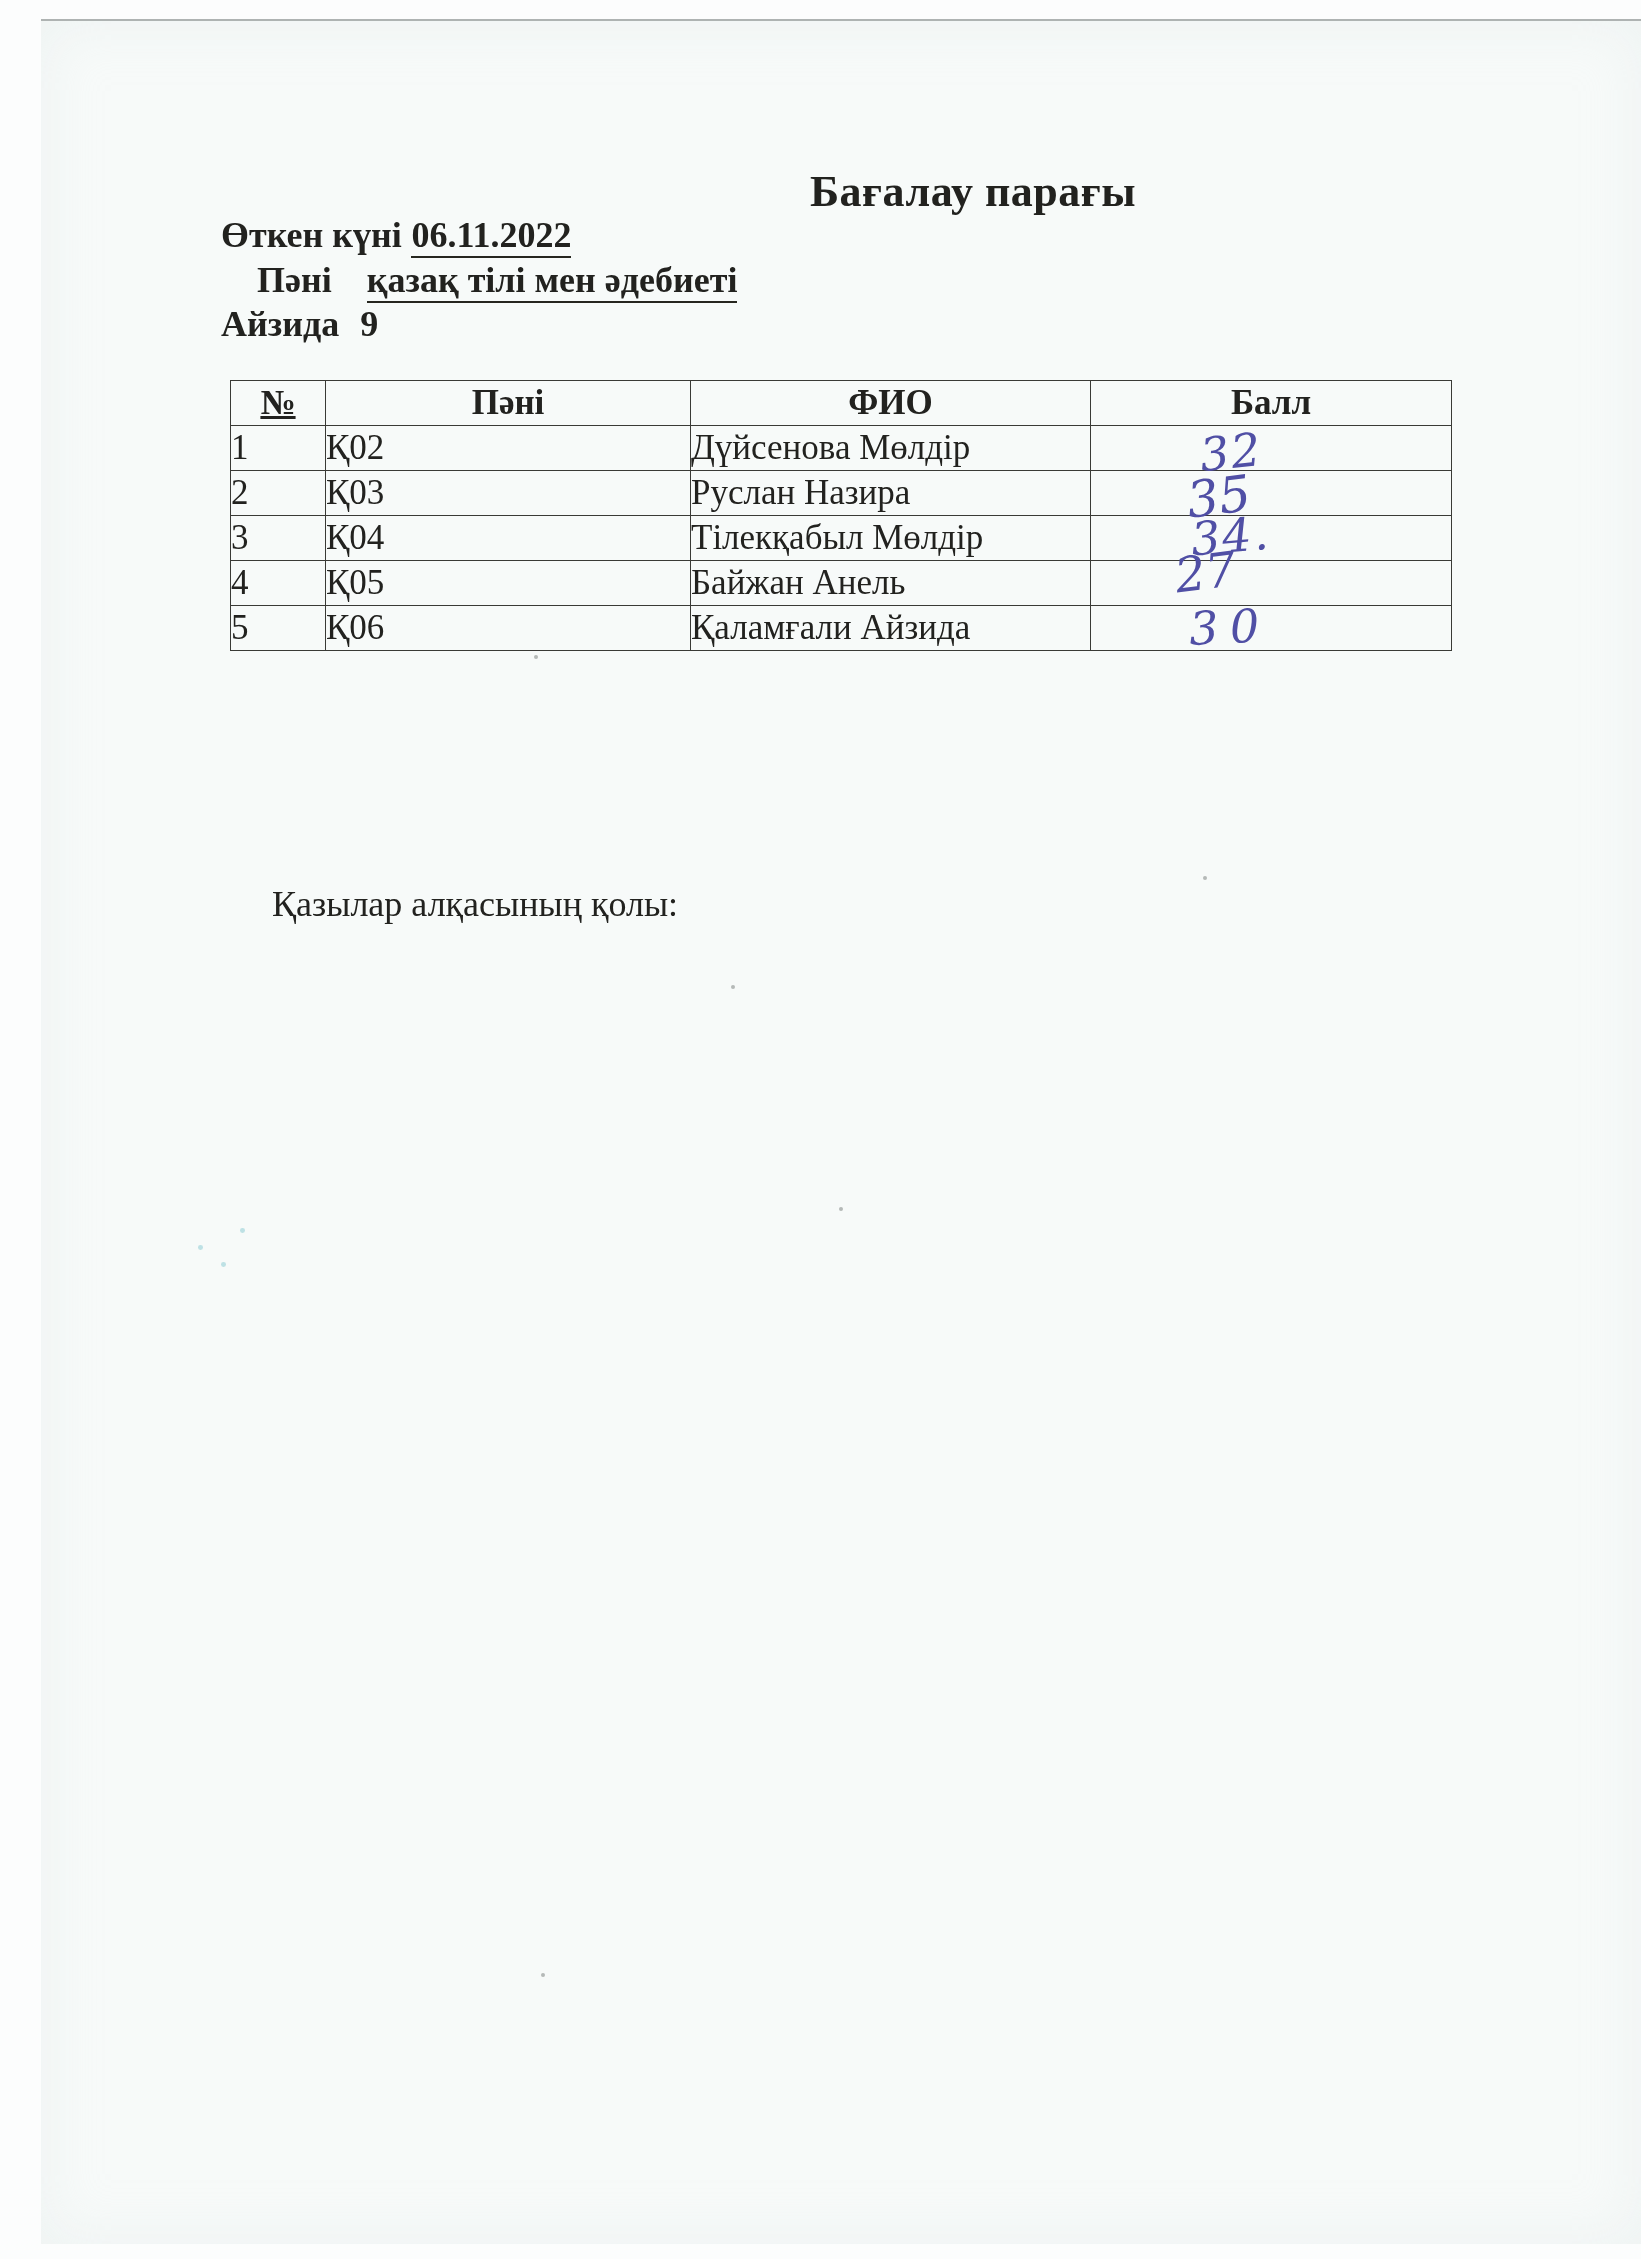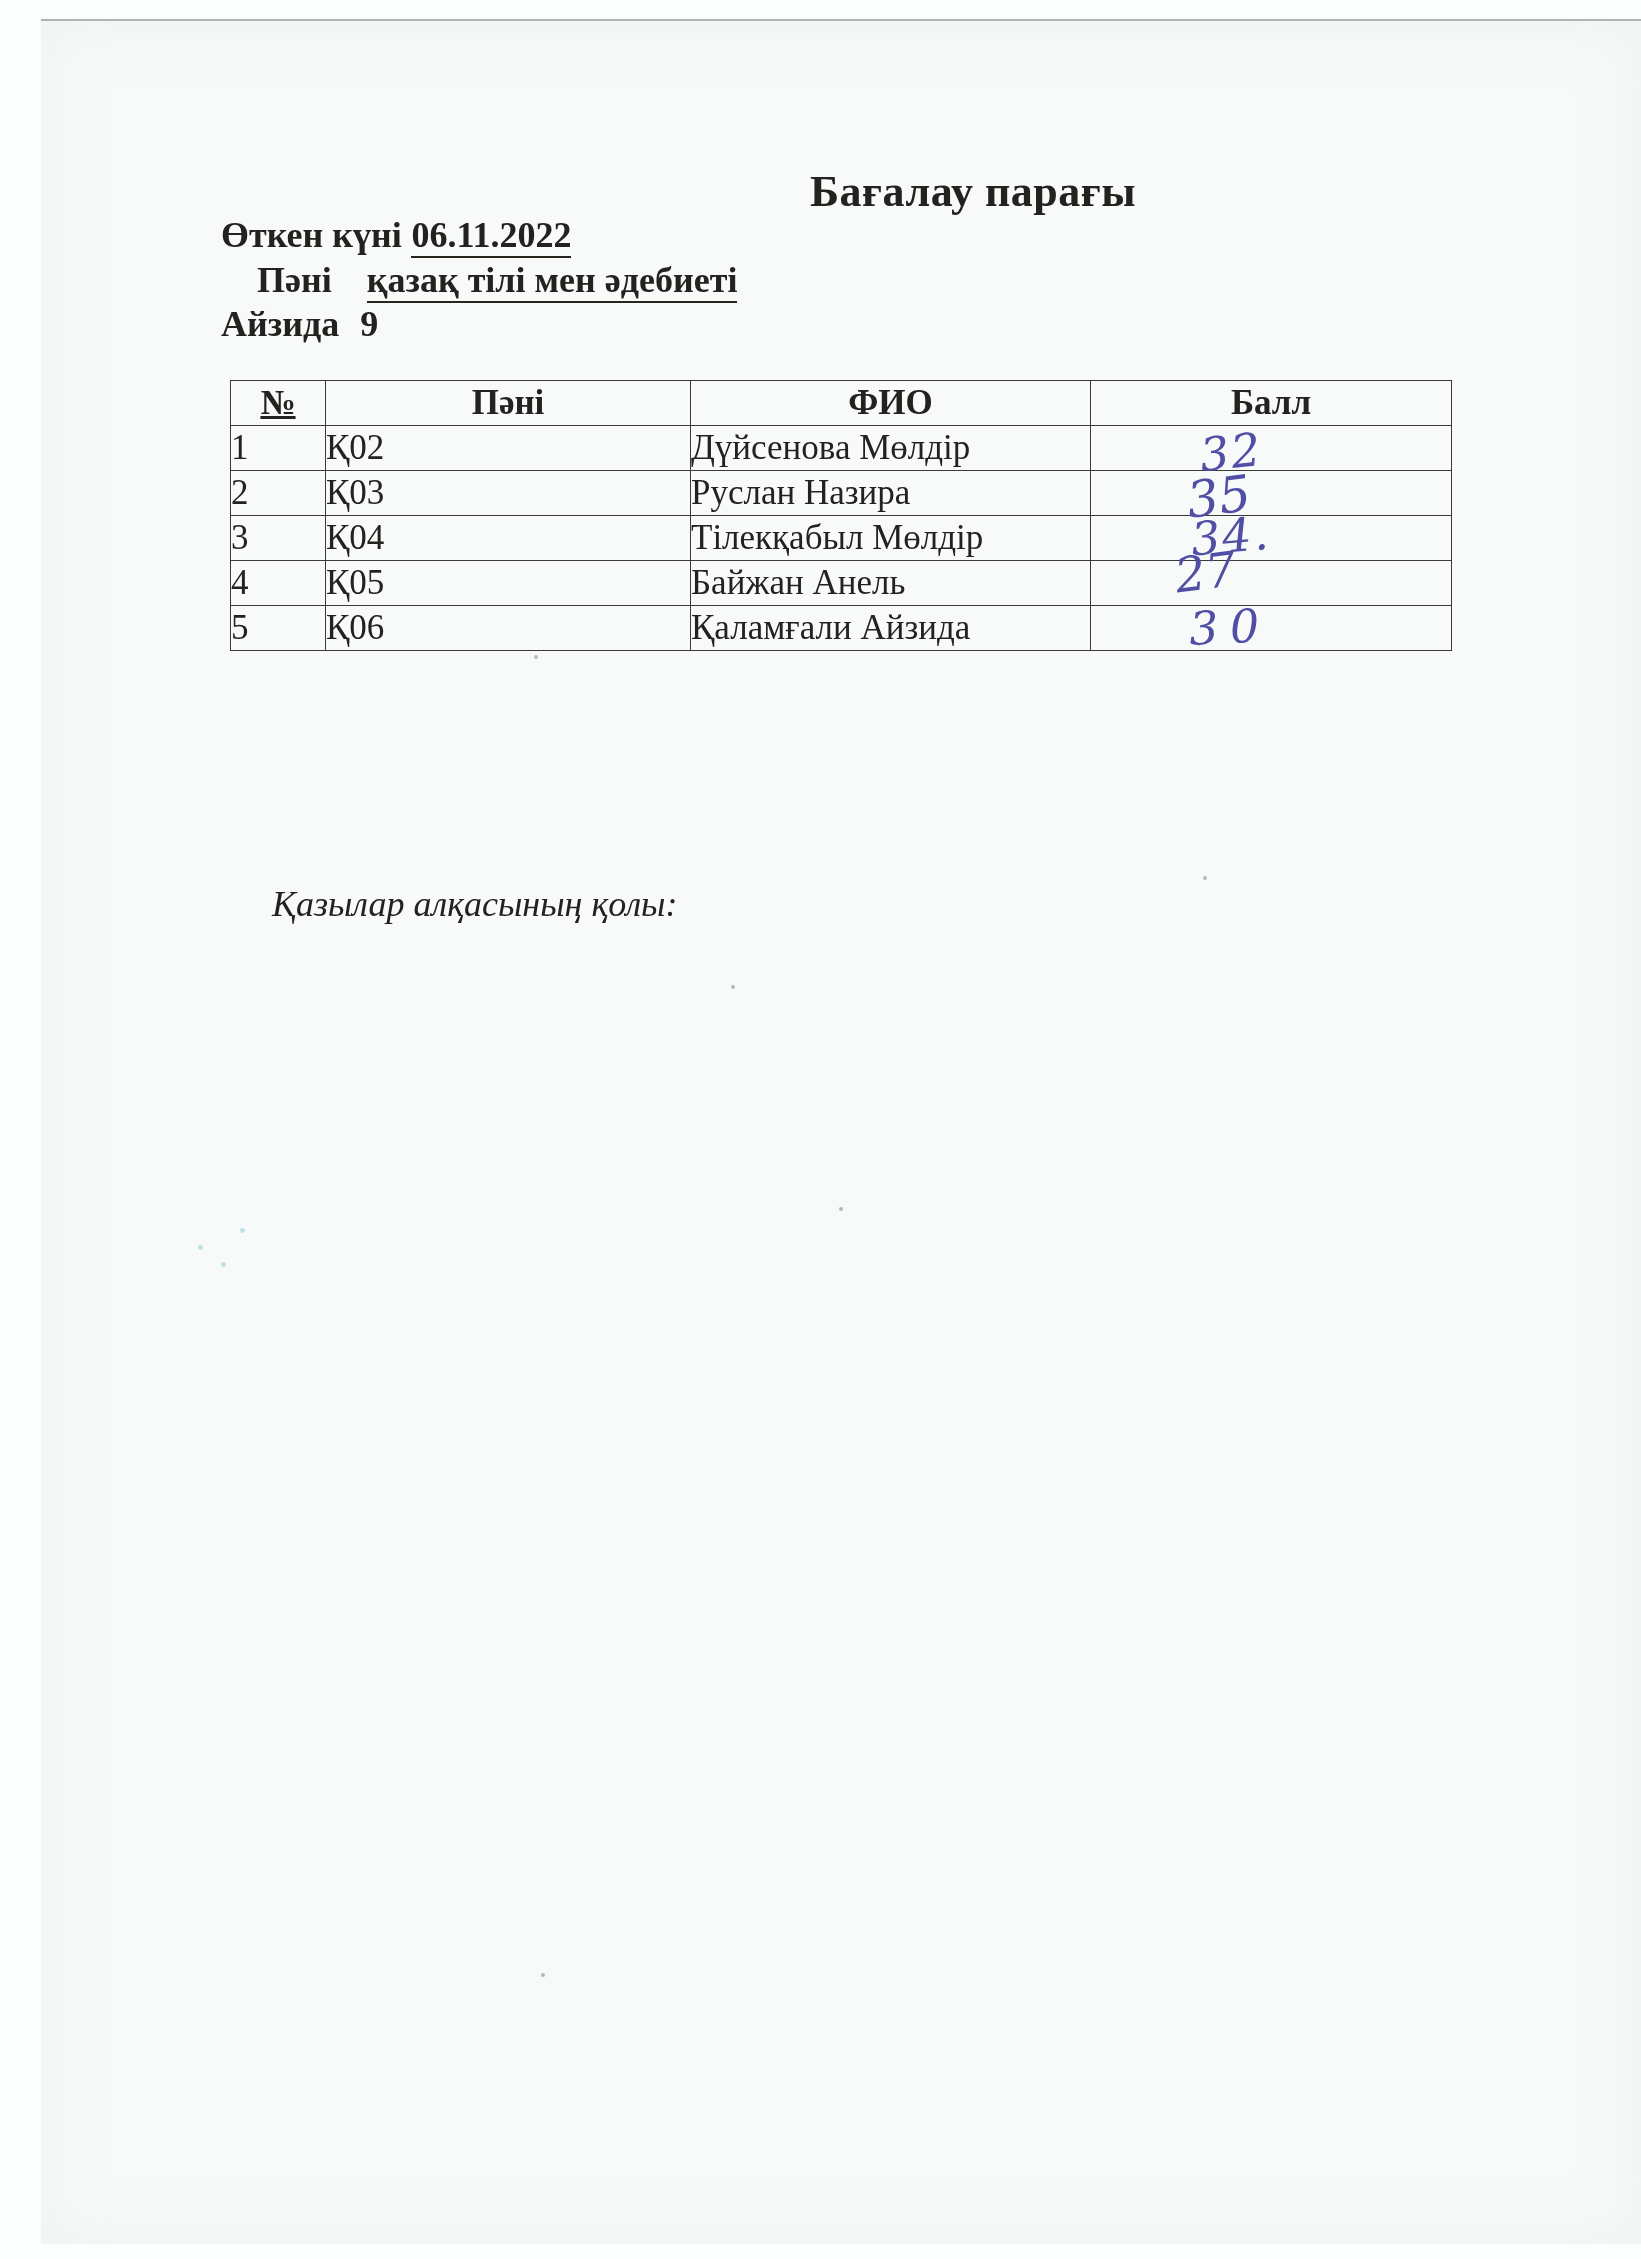--- a/index.html
+++ b/index.html
@@ -100,21 +100,20 @@
   .ink.r3 { left: 84px;  top: -13.5px; transform: rotate(-7deg); font-size: 48px; }
   .ink.r4 { left: 98px; top: -1.9px;  transform: rotate(-3deg); letter-spacing: 11.6px; }
 
   .signature-caption {
     position: absolute;
     left: 231px;
     top: 862px;
     font-size: 36px;
     font-weight: normal;
     white-space: nowrap;
-    font-style: italic;
   }
 
   .speck {
     position: absolute;
     border-radius: 50%;
     pointer-events: none;
   }
   .speck.gray { width: 3.9px; height: 3.9px; background: rgba(100,106,104,0.45); }
   .speck.teal { width: 4.8px; height: 4.8px; background: rgba(120,195,205,0.45); }
   .s1 { left: 493px;  top: 634px;  }

